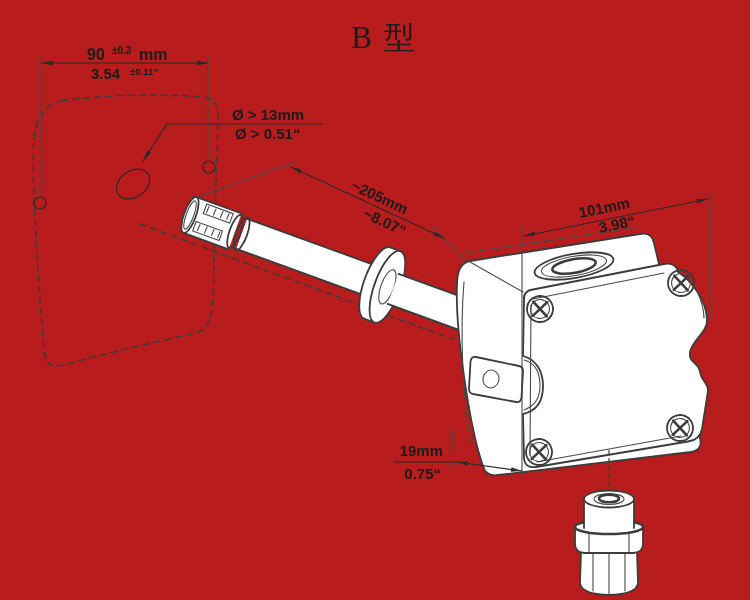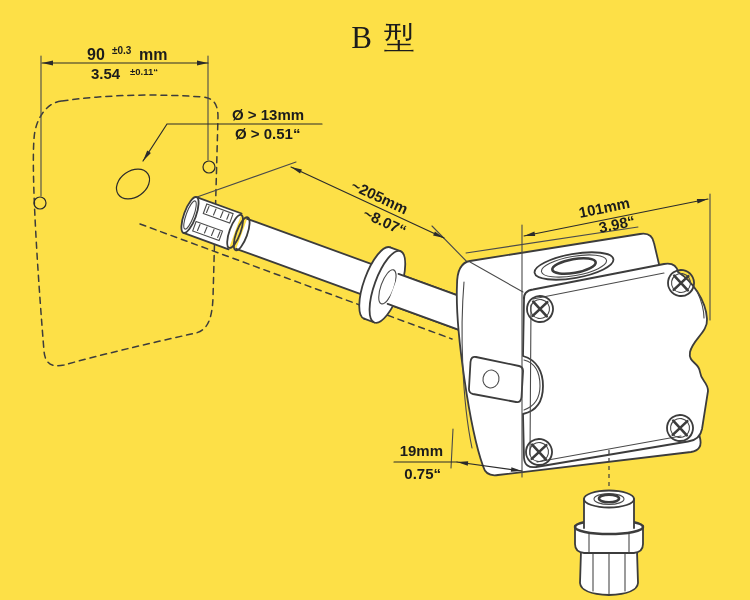--- a/index.html
+++ b/index.html
@@ -1,16 +1,16 @@
 <!DOCTYPE html>
 <html><head>
 <meta charset="utf-8">
 <style>
   html,body{margin:0;padding:0;background:#ffffff;}
-  .stage{position:relative;width:750px;height:600px;background:#fde047;overflow:hidden;}
+  .stage{position:relative;width:750px;height:600px;background:#b91c1c;overflow:hidden;}
   svg{display:block;}
   .s    {stroke:#3c3c3c;stroke-width:1.8;fill:none;stroke-linecap:round;stroke-linejoin:round;}
   .sf   {stroke:#3c3c3c;stroke-width:1.8;fill:#ffffff;stroke-linecap:round;stroke-linejoin:round;}
   .f    {fill:#ffffff;stroke:none;}
   .thin {stroke:#4a4a4a;stroke-width:1.1;fill:none;stroke-linecap:round;}
   .thsf {stroke:#4a4a4a;stroke-width:1.1;fill:#ffffff;}
   .dim  {stroke:#2b2b2b;stroke-width:1.2;fill:none;stroke-linecap:round;}
   .arr  {fill:#2b2b2b;stroke:none;}
   .dash {stroke:#3c3c3c;stroke-width:1.5;fill:none;stroke-dasharray:6 5;stroke-linecap:round;}
   .dash2{stroke:#3c3c3c;stroke-width:1.2;fill:none;stroke-dasharray:4 4;}

